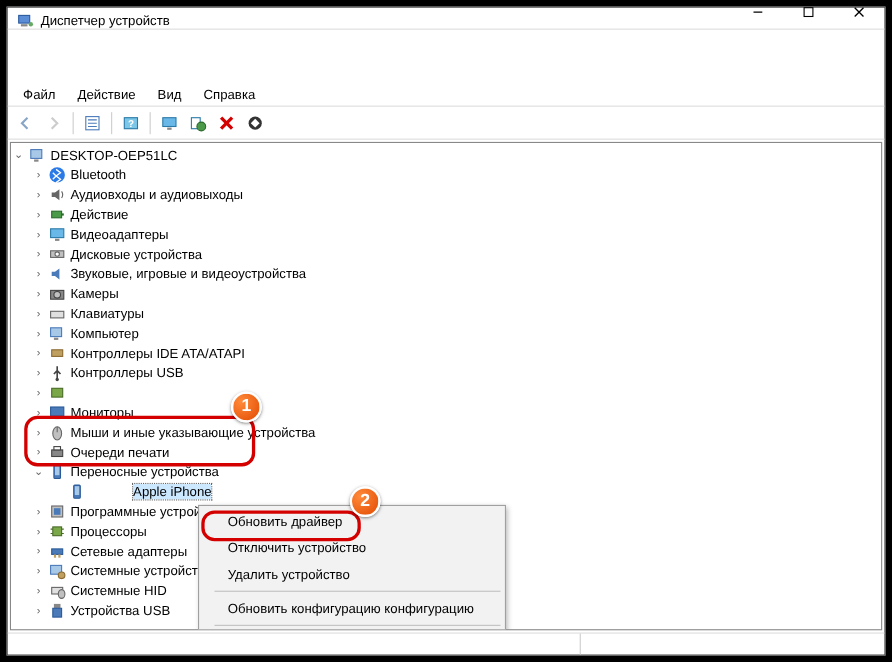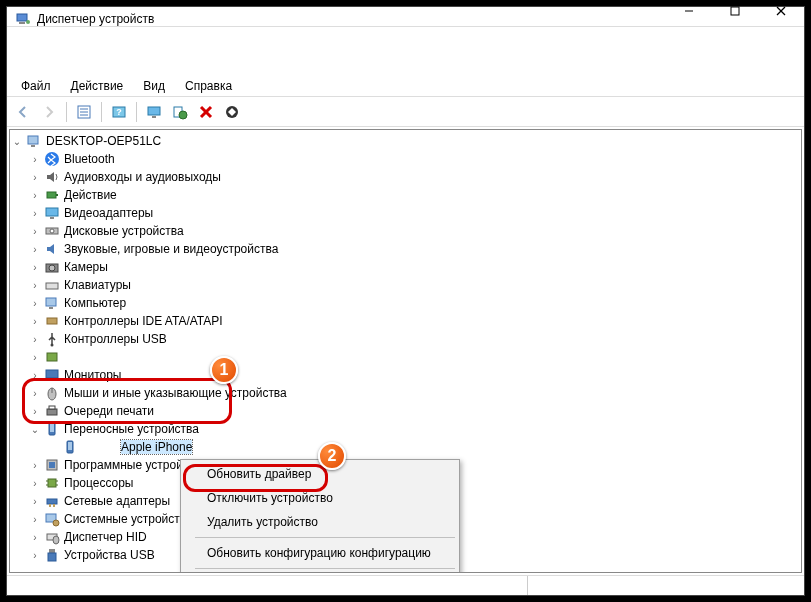--- a/index.html
+++ b/index.html
@@ -510,21 +510,21 @@
 
       <div class="tree-row">
           <span class="indent"></span>
           <span class="expander">›</span>
           <span class="node-icon">
             <svg width="16" height="16">
               <rect x="3" y="5" width="10" height="6" fill="#e0e0e0" stroke="#666"></rect>
               <ellipse cx="12" cy="11" rx="3" ry="4" fill="#c0c0c0" stroke="#666"></ellipse>
             </svg>
           </span>
-          <span class="node-label">Диспетчер HID</span>
+          <span class="node-label">Системные HID</span>
         </div>
 
       <div class="tree-row">
           <span class="indent"></span>
           <span class="expander">›</span>
           <span class="node-icon">
             <svg width="16" height="16">
               <rect x="5" y="2" width="6" height="4" fill="#888"></rect>
               <rect x="4" y="6" width="8" height="8" fill="#4a7ab8" stroke="#2a5a98"></rect>
             </svg>

